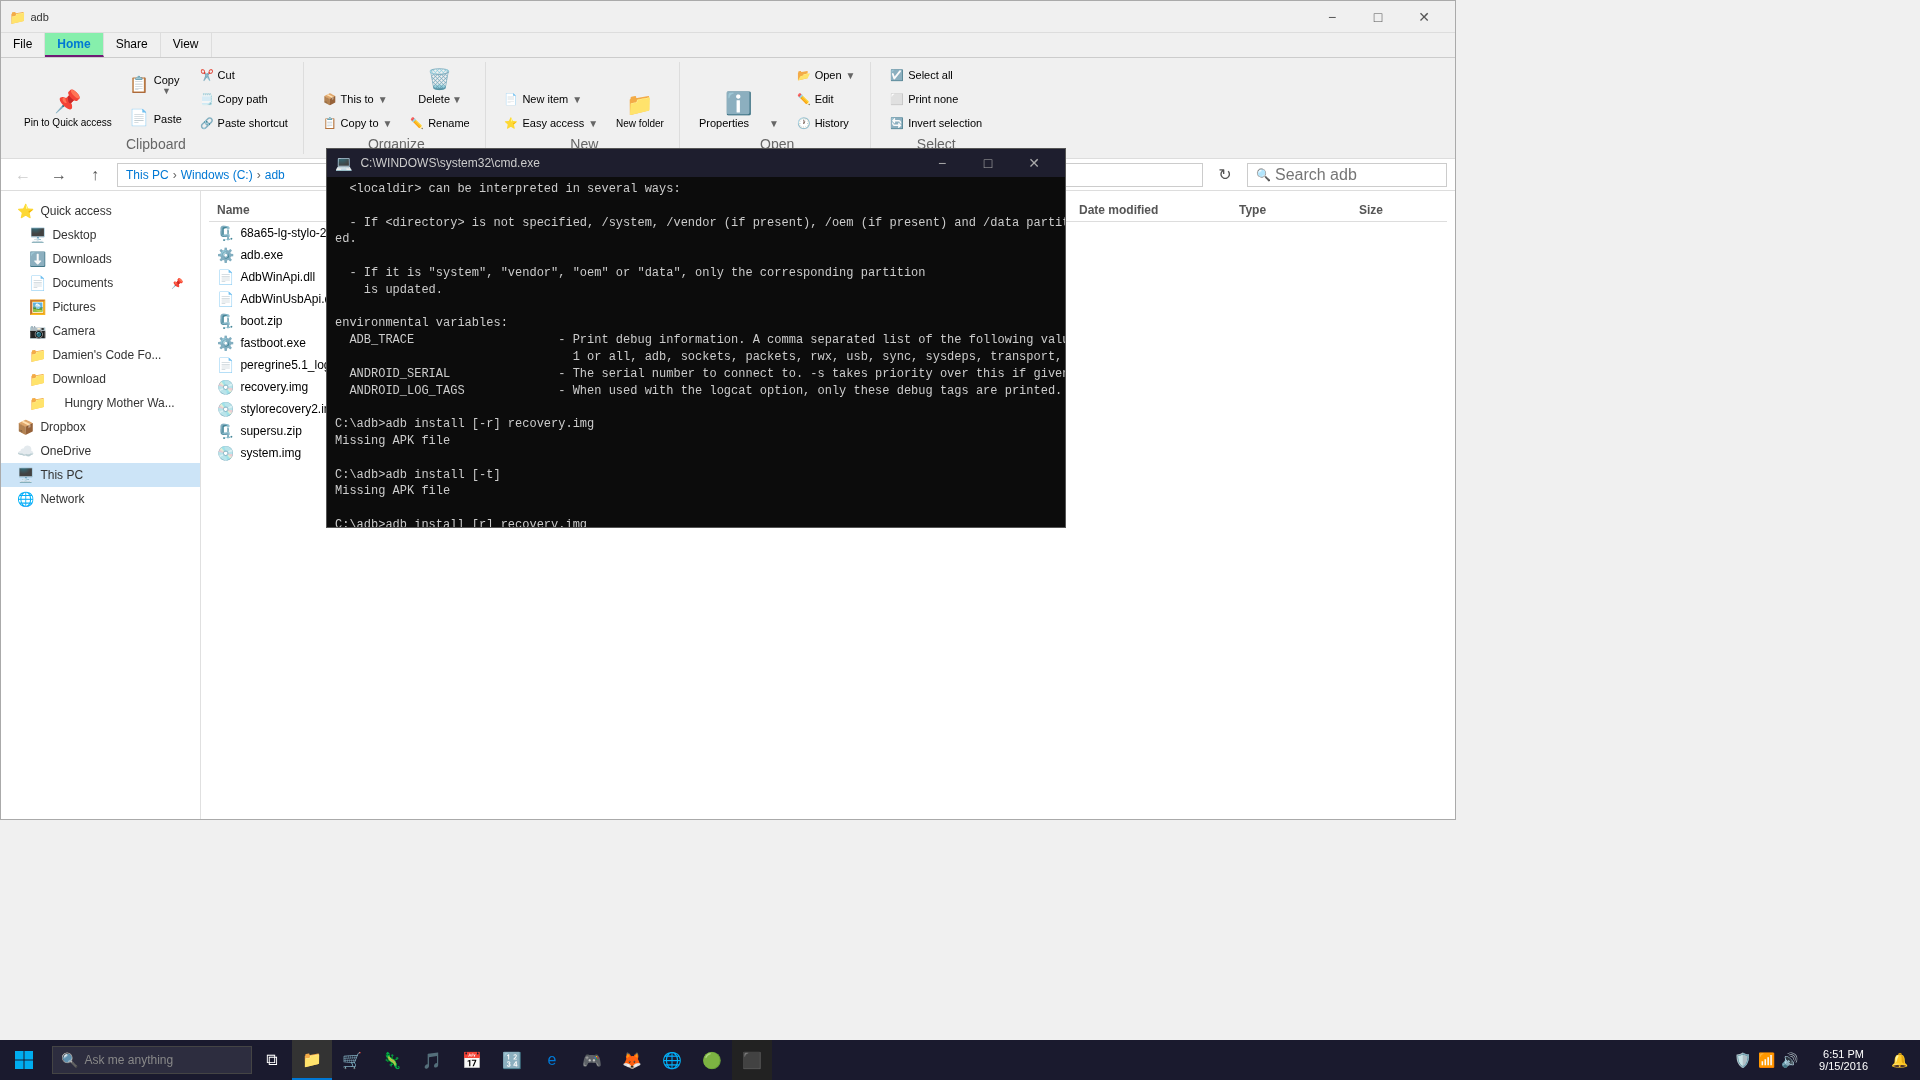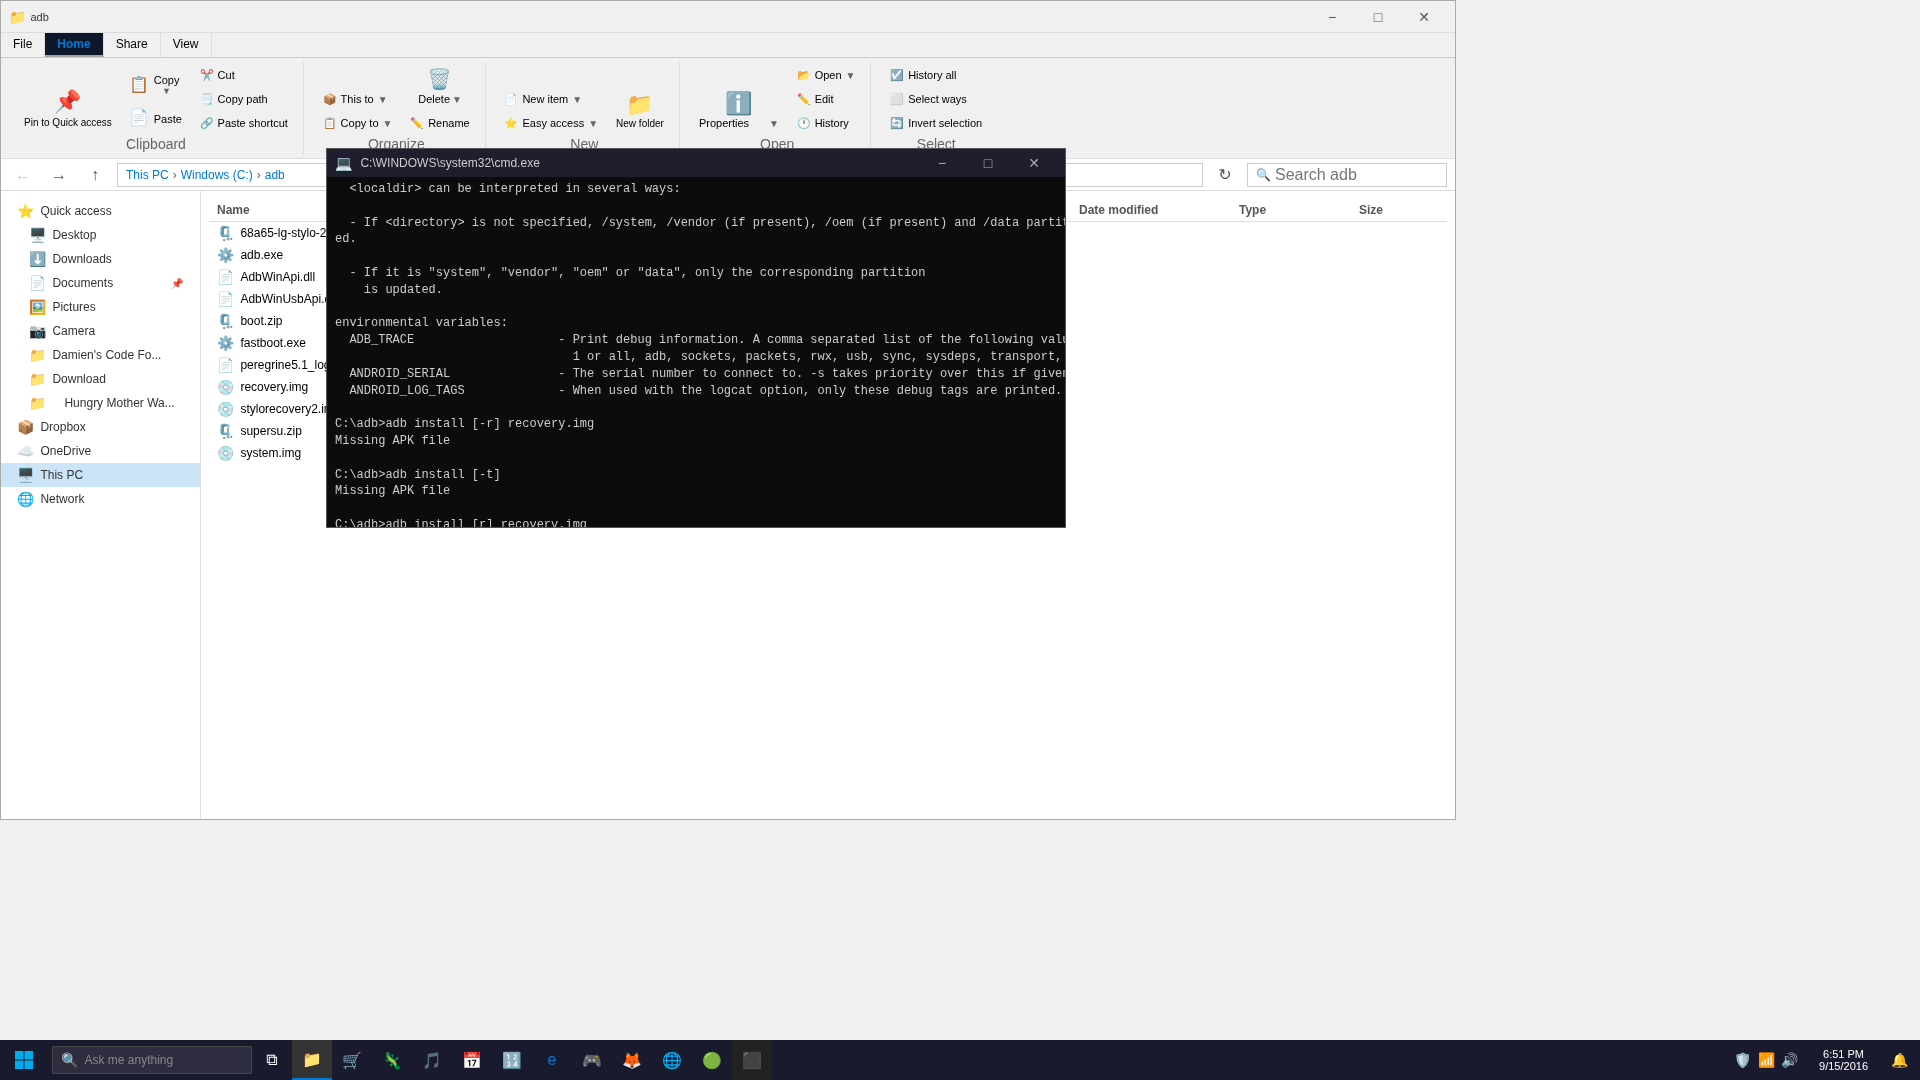--- a/index.html
+++ b/index.html
@@ -22,21 +22,21 @@
     .title-bar { height: 32px; background: #f0f0f0; display: flex; align-items: center; padding: 0 8px; border-bottom: 1px solid #ddd; }
     .title-bar-left { display: flex; align-items: center; gap: 4px; font-size: 11px; color: #333; flex: 1; }
     .title-bar-icon { font-size: 14px; }
     .title-bar-controls { display: flex; }
     .title-bar-btn { width: 46px; height: 32px; display: flex; align-items: center; justify-content: center; cursor: pointer; font-size: 14px; color: #555; }
 
     
     .ribbon { background: #f0f0f0; border-bottom: 1px solid #ddd; }
     .ribbon-tabs { display: flex; border-bottom: 1px solid #ccc; }
     .ribbon-tab { padding: 4px 12px; font-size: 12px; cursor: pointer; border-right: 1px solid #ddd; }
-    .ribbon-tab.active { background: #0f172a; border-bottom: 2px solid #a3a3a3; color: #0078d4; font-weight: 600; }
+    .ribbon-tab.active { background: #86efac; border-bottom: 2px solid #701a75; color: #0078d4; font-weight: 600; }
     .ribbon-content { display: flex; align-items: stretch; padding: 4px 8px; gap: 4px; min-height: 80px; }
     .ribbon-group { display: flex; flex-direction: column; align-items: center; border-right: 1px solid #ddd; padding: 0 8px; }
     .ribbon-group-items { display: flex; align-items: flex-end; gap: 4px; flex: 1; }
     .ribbon-group-label { font-size: 14px; color: #666; margin-top: 2px; padding-bottom: 2px; }
     .ribbon-btn-large { display: flex; flex-direction: column; align-items: center; cursor: pointer; padding: 4px 6px; min-width: 44px; font-size: 11px; text-align: center; border: 1px solid transparent; }
     .ribbon-btn-large .icon { font-size: 22px; margin-bottom: 2px; }
     .ribbon-btn-small { display: flex; align-items: center; gap: 4px; cursor: pointer; padding: 2px 6px; font-size: 11px; border: 1px solid transparent; white-space: nowrap; height: 22px; }
     .ribbon-col { display: flex; flex-direction: column; gap: 2px; }
 
     
@@ -226,25 +226,25 @@
           </div>
         </div>
         <span class="ribbon-group-label">Open</span>
       </div>
 
       <div class="ribbon-group" style="border-right: none;">
         <div class="ribbon-group-items">
           <div class="ribbon-col">
             <div class="ribbon-btn-small">
               <span>☑️</span>
-              <span>History all</span>
+              <span>Select all</span>
             </div>
             <div class="ribbon-btn-small">
               <span>⬜</span>
-              <span>Select ways</span>
+              <span>Print none</span>
             </div>
             <div class="ribbon-btn-small">
               <span>🔄</span>
               <span>Invert selection</span>
             </div>
           </div>
         </div>
         <span class="ribbon-group-label">Select</span>
       </div>
     </div>

